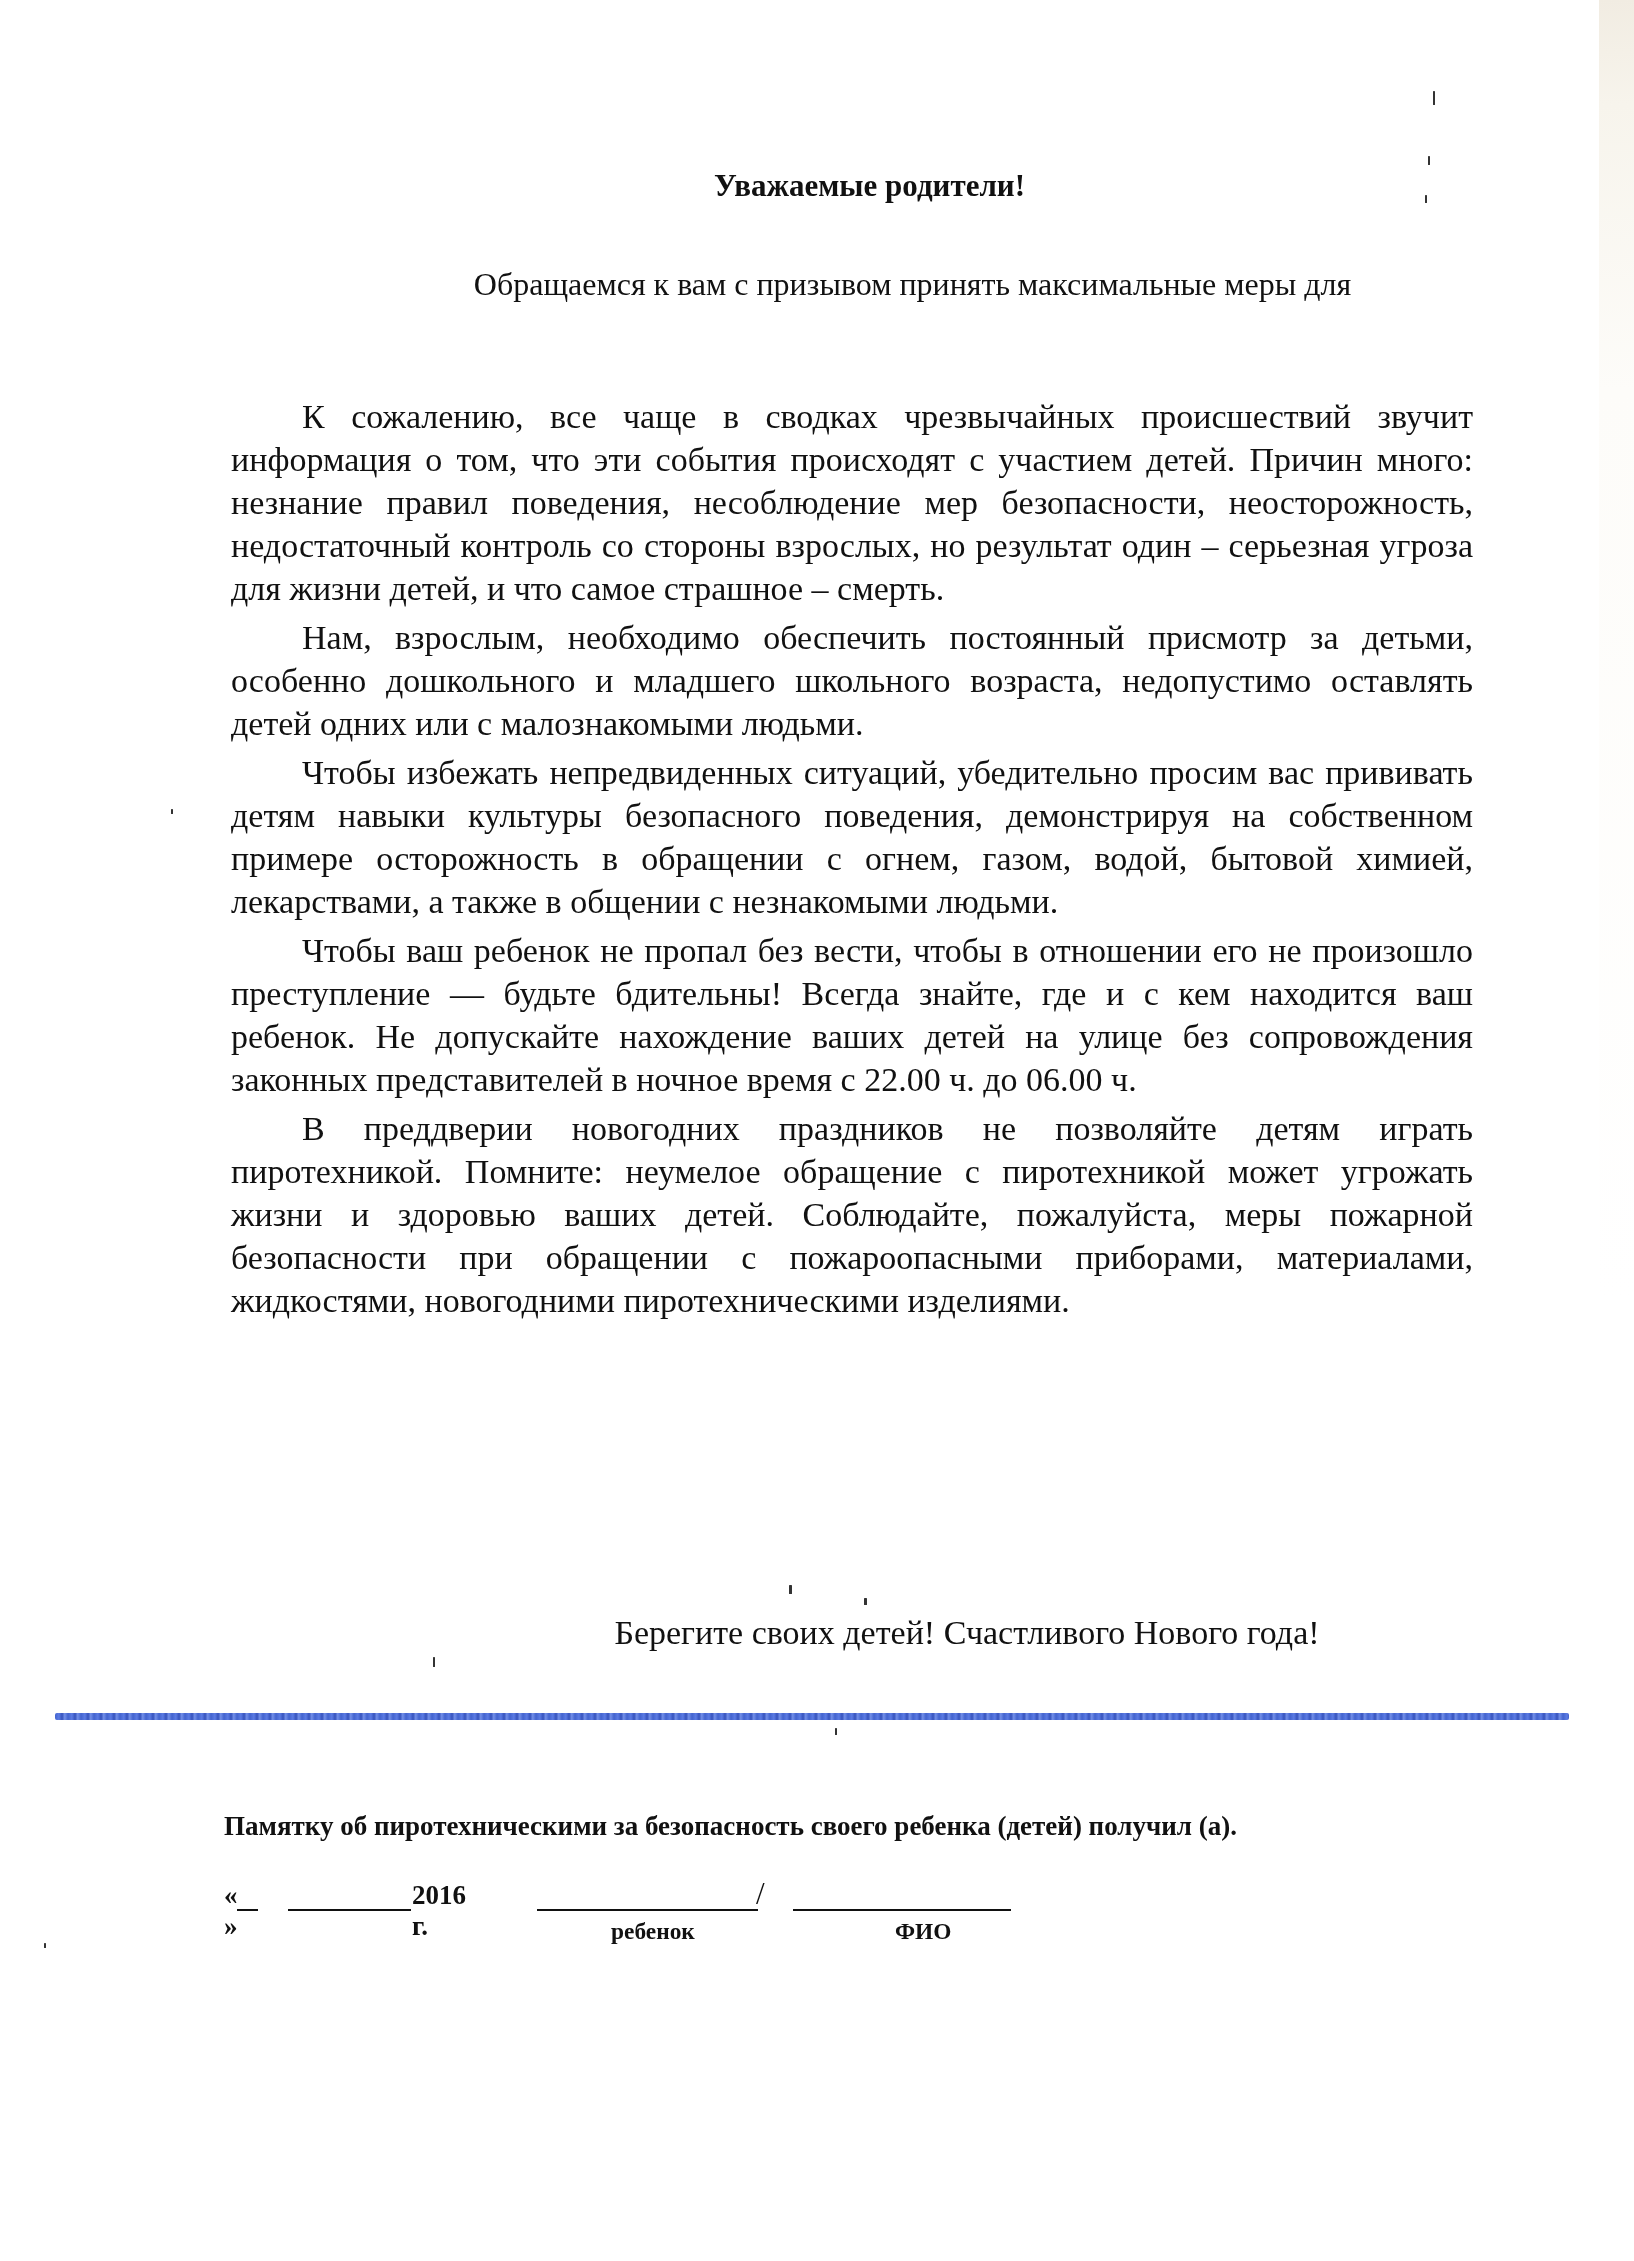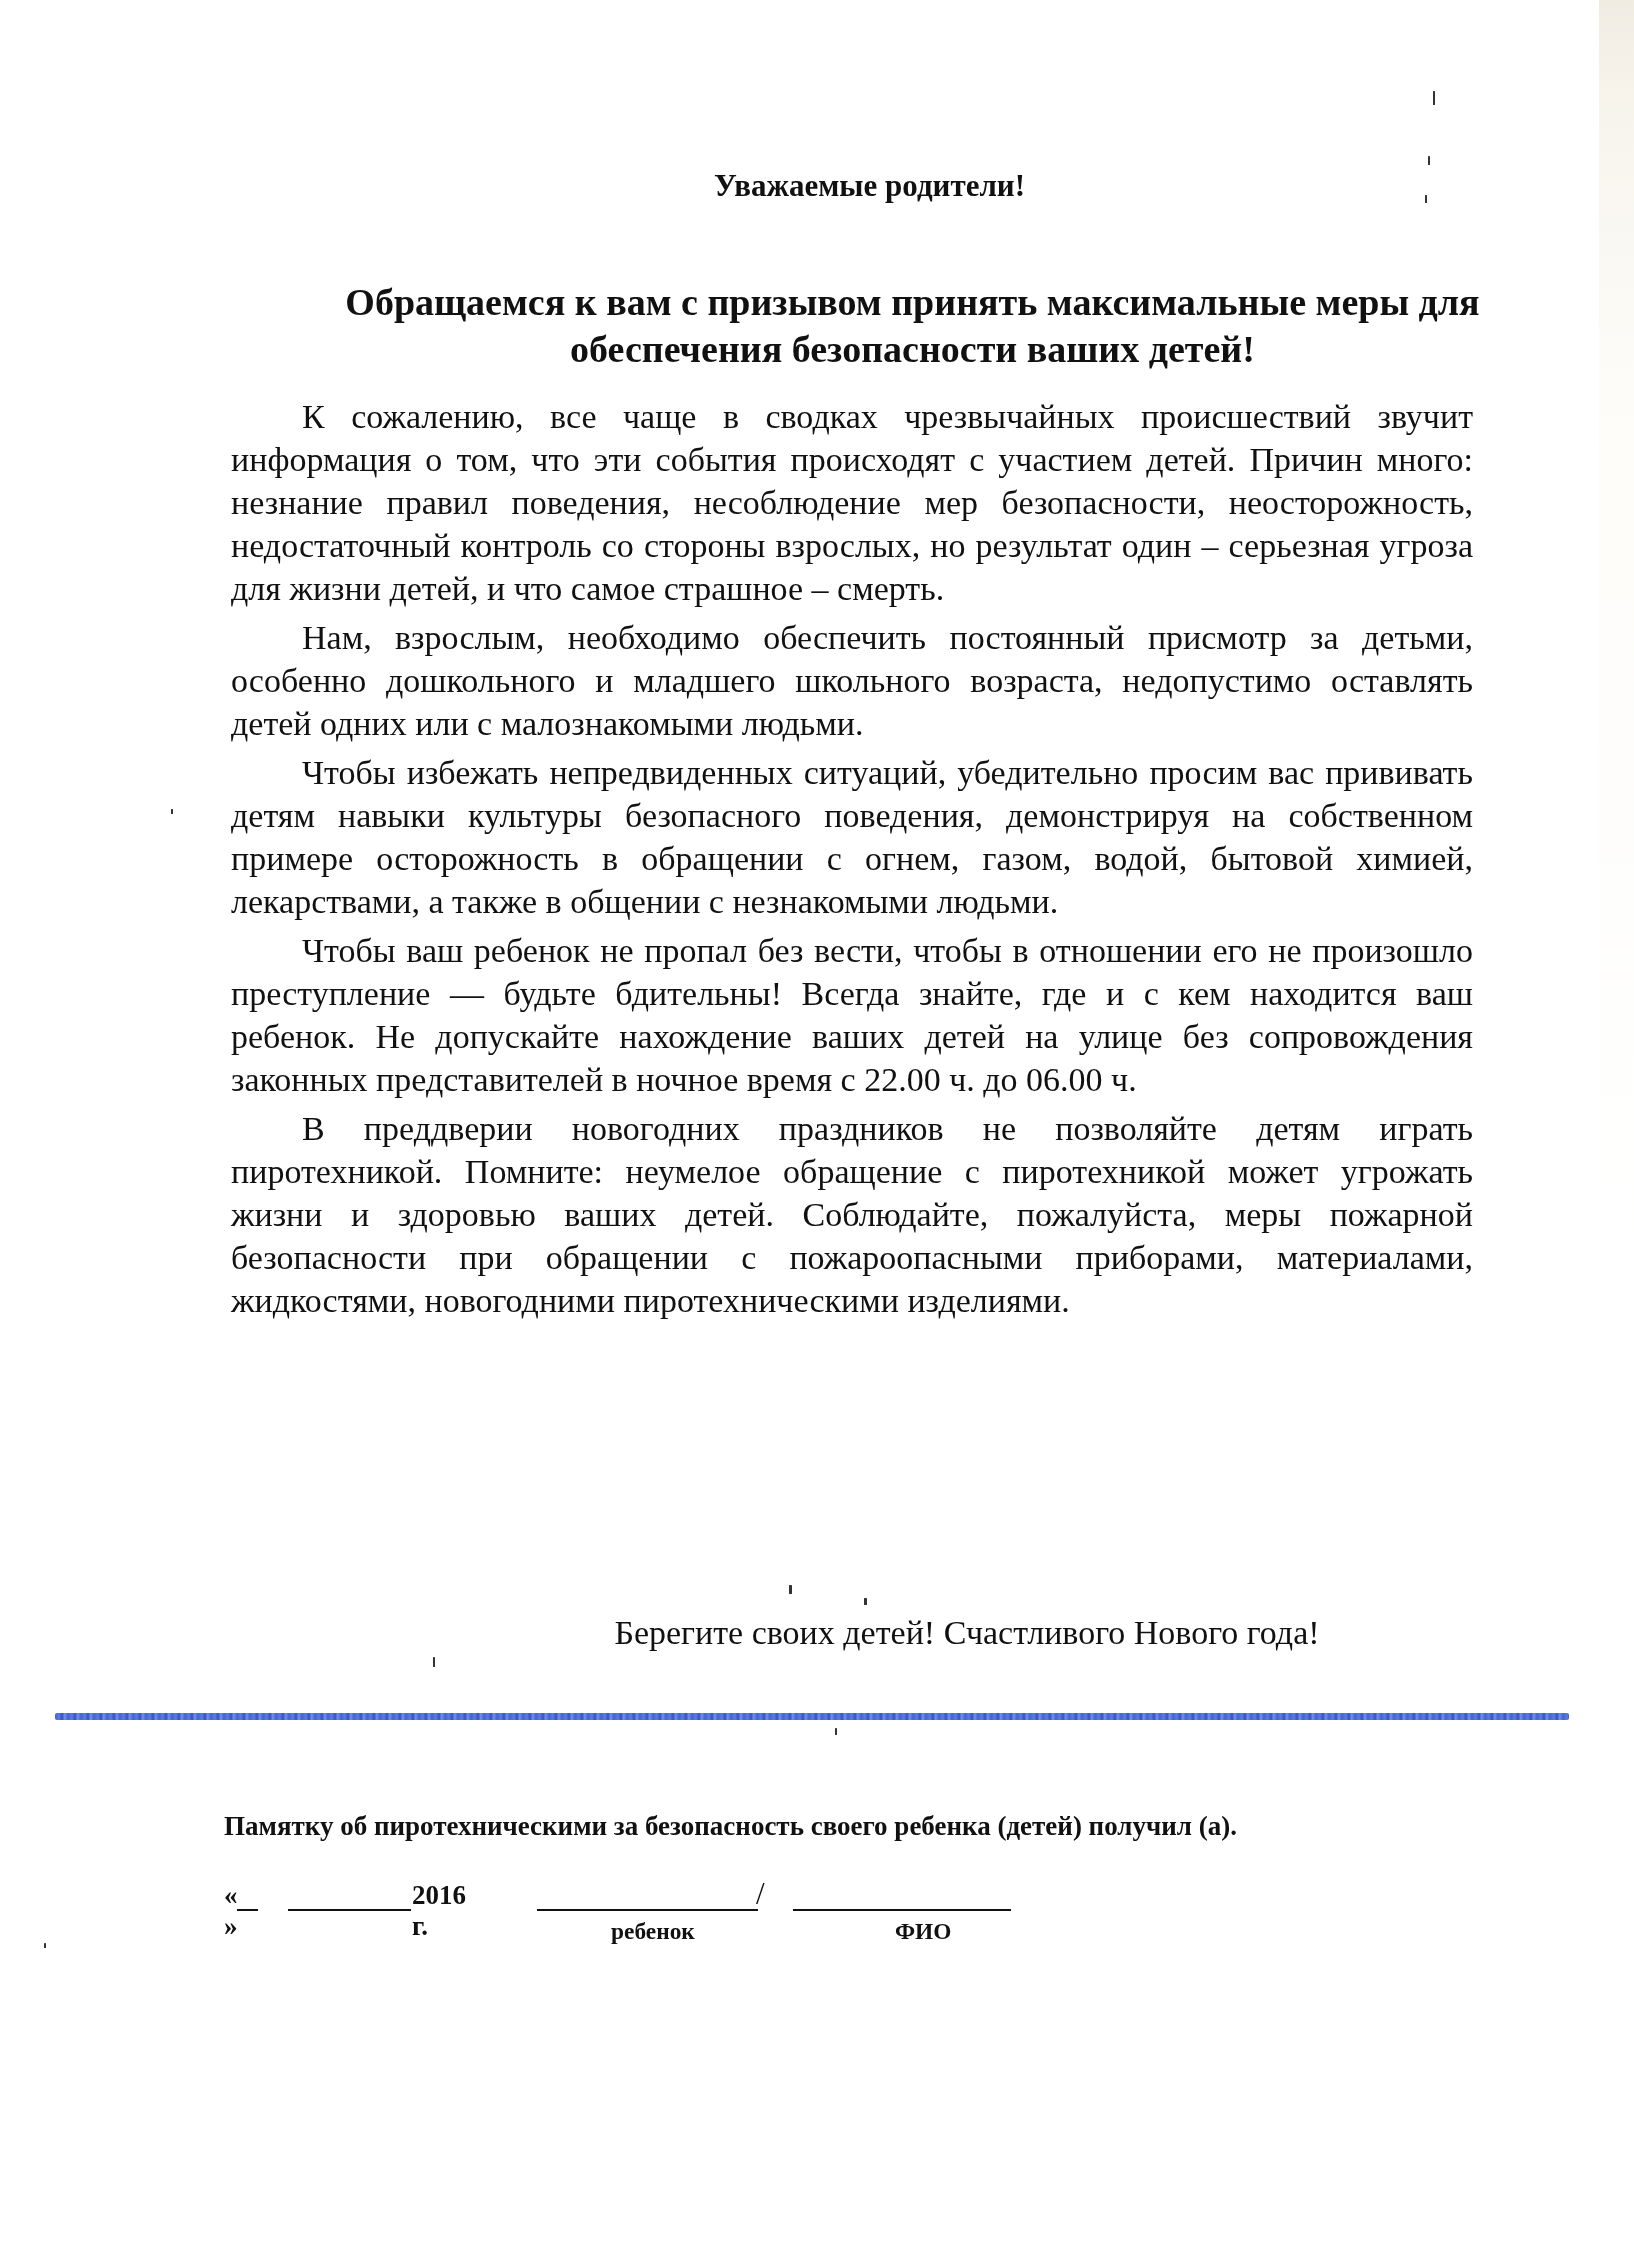--- a/index.html
+++ b/index.html
@@ -38,26 +38,26 @@
       font-weight: bold;
       font-size: 31px;
       line-height: 1;
     }
     .greeting {
       top: 170px;
       left: 52px;
     }
     .appeal {
       position: absolute;
-      top: 279px;
+      top: 261px;
       left: 331px;
       width: 1163px;
       text-align: center;
-      font-weight: bold;
-      font-size: 38px;
+      font-weight: normal;
+      font-size: 32px;
       line-height: 47px;
     }
     .body-text {
       position: absolute;
       left: 225px;
       top: 389px;
       width: 1254px;
       font-size: 34px;
       line-height: 43px;
       text-align: justify;
@@ -147,21 +147,20 @@
 <body>
 
 <div class="scan-edge"></div>
 
 <div class="page">
 
   <div class="heading greeting">Уважаемые родители!</div>
 
   <div class="appeal">
     <div>Обращаемся к вам с призывом принять максимальные меры для</div>
-    <div>обеспечения безопасности ваших детей!</div>
   </div>
 
   <div class="body-text">
     <p>К сожалению, все чаще в сводках чрезвычайных происшествий звучит информация о том, что эти события происходят с участием детей. Причин много: незнание правил поведения, несоблюдение мер безопасности, неосторожность, недостаточный контроль со стороны взрослых, но результат один – серьезная угроза для жизни детей, и что самое страшное – смерть.</p>
     <p>Нам, взрослым, необходимо обеспечить постоянный присмотр за детьми, особенно дошкольного и младшего школьного возраста, недопустимо оставлять детей одних или с малознакомыми людьми.</p>
     <p>Чтобы избежать непредвиденных ситуаций, убедительно просим вас прививать детям навыки культуры безопасного поведения, демонстрируя на собственном примере осторожность в обращении с огнем, газом, водой, бытовой химией, лекарствами, а также в общении с незнакомыми людьми.</p>
     <p>Чтобы ваш ребенок не пропал без вести, чтобы в отношении его не произошло преступление — будьте бдительны! Всегда знайте, где и с кем находится ваш ребенок. Не допускайте нахождение ваших детей на улице без сопровождения законных представителей в ночное время с 22.00 ч. до 06.00 ч.</p>
     <p>В преддверии новогодних праздников не позволяйте детям играть пиротехникой. Помните: неумелое обращение с пиротехникой может угрожать жизни и здоровью ваших детей. Соблюдайте, пожалуйста, меры пожарной безопасности при обращении с пожароопасными приборами, материалами, жидкостями, новогодними пиротехническими изделиями.</p>
   </div>
 

